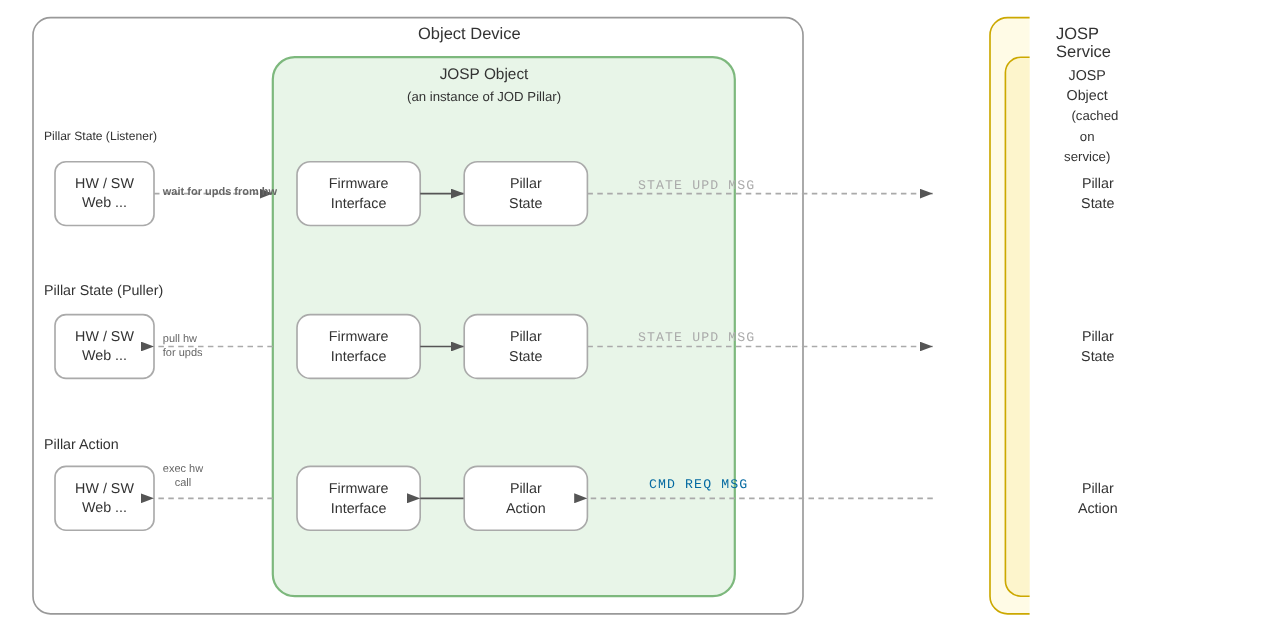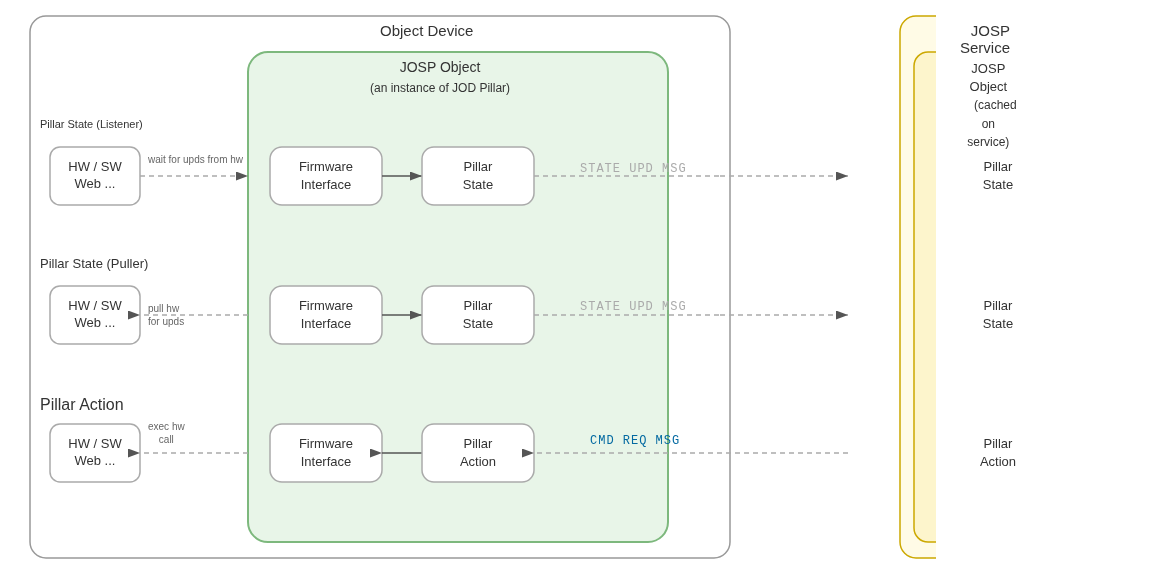--- a/index.html
+++ b/index.html
@@ -105,32 +105,32 @@
 
   </svg>
 
   <div style="position:absolute; top:22px; left:380px; font-size:15px; color:#333;">Object Device</div>
 
   <div style="position:absolute; top:58px; left:370px; font-size:14px; color:#333; text-align:center; line-height:1.4;">
     <span>JOSP Object</span><br>
     <span style="font-size:12px;">(an instance of JOD Pillar)</span>
   </div>
 
-  <div style="position:absolute; top:22px; left:960px; font-size:15px; color:#333;text-align:right;">JOSP Service</div>
+  <div style="position:absolute; top:22px; left:960px; font-size:15px; color:#333;">JOSP Service</div>
 
   <div style="position:absolute; top:60px; left:960px; font-size:13px; color:#333; text-align:center; line-height:1.4;">
     <span>JOSP Object</span><br>
     <span style="font-size:12px;margin-left:14px;">(cached on service)</span>
   </div>
 
   <div style="position:absolute; top:118px; left:40px; font-size:11px; color:#333;">Pillar State (Listener)</div>
 
   <div style="position:absolute; top:147px; left:50px; width:90px; height:58px; display:flex; align-items:center; justify-content:center; text-align:center; font-size:13px; color:#333; line-height:1.3;">HW / SW<br>Web ...</div>
 
-  <div style="position:absolute; top:153px; left:148px; font-size:10px; color:#666; text-align:right; line-height:1.3;">wait for upds
+  <div style="position:absolute; top:168px; left:148px; font-size:10px; color:#666; text-align:right; line-height:1.3;font-weight:bold;">wait for upds
 from hw</div>
 
   <div style="position:absolute; top:147px; left:270px; width:112px; height:58px; display:flex; align-items:center; justify-content:center; text-align:center; font-size:13px; color:#333; line-height:1.4;">Firmware<br>Interface</div>
 
   <div style="position:absolute; top:147px; left:422px; width:112px; height:58px; display:flex; align-items:center; justify-content:center; text-align:center; font-size:13px; color:#333; line-height:1.4;">Pillar<br>State</div>
 
   <div style="position:absolute; top:162px; left:580px; font-size:12px; color:#aaa; font-family:'Courier New',monospace; letter-spacing:1px;">STATE UPD MSG</div>
 
   <div style="position:absolute; top:147px; left:948px; width:100px; height:58px; display:flex; align-items:center; justify-content:center; text-align:center; font-size:13px; color:#333; line-height:1.4;">Pillar<br>State</div>
 
@@ -141,21 +141,21 @@
   <div style="position:absolute; top:302px; left:148px; font-size:10px; color:#666; line-height:1.3;">pull hw<br>for upds</div>
 
   <div style="position:absolute; top:286px; left:270px; width:112px; height:58px; display:flex; align-items:center; justify-content:center; text-align:center; font-size:13px; color:#333; line-height:1.4;">Firmware<br>Interface</div>
 
   <div style="position:absolute; top:286px; left:422px; width:112px; height:58px; display:flex; align-items:center; justify-content:center; text-align:center; font-size:13px; color:#333; line-height:1.4;">Pillar<br>State</div>
 
   <div style="position:absolute; top:300px; left:580px; font-size:12px; color:#aaa; font-family:'Courier New',monospace; letter-spacing:1px;">STATE UPD MSG</div>
 
   <div style="position:absolute; top:286px; left:948px; width:100px; height:58px; display:flex; align-items:center; justify-content:center; text-align:center; font-size:13px; color:#333; line-height:1.4;">Pillar<br>State</div>
 
-  <div style="position:absolute; top:396px; left:40px; font-size:16px; color:#333;">Pillar Action</div>
+  <div style="position:absolute; top:396px; left:40px; font-size:13px; color:#333;">Pillar Action</div>
 
   <div style="position:absolute; top:424px; left:50px; width:90px; height:58px; display:flex; align-items:center; justify-content:center; text-align:center; font-size:13px; color:#333; line-height:1.3;">HW / SW<br>Web ...</div>
 
   <div style="position:absolute; top:420px; left:148px; font-size:10px; color:#666; text-align:center; line-height:1.3;">exec hw<br>call</div>
 
   <div style="position:absolute; top:424px; left:270px; width:112px; height:58px; display:flex; align-items:center; justify-content:center; text-align:center; font-size:13px; color:#333; line-height:1.4;">Firmware<br>Interface</div>
 
   <div style="position:absolute; top:424px; left:422px; width:112px; height:58px; display:flex; align-items:center; justify-content:center; text-align:center; font-size:13px; color:#333; line-height:1.4;">Pillar<br>Action</div>
 
   <div style="position:absolute; top:434px; left:590px; font-size:12px; color:#0369a1; font-family:'Courier New',monospace; letter-spacing:1px;">CMD REQ MSG</div>

